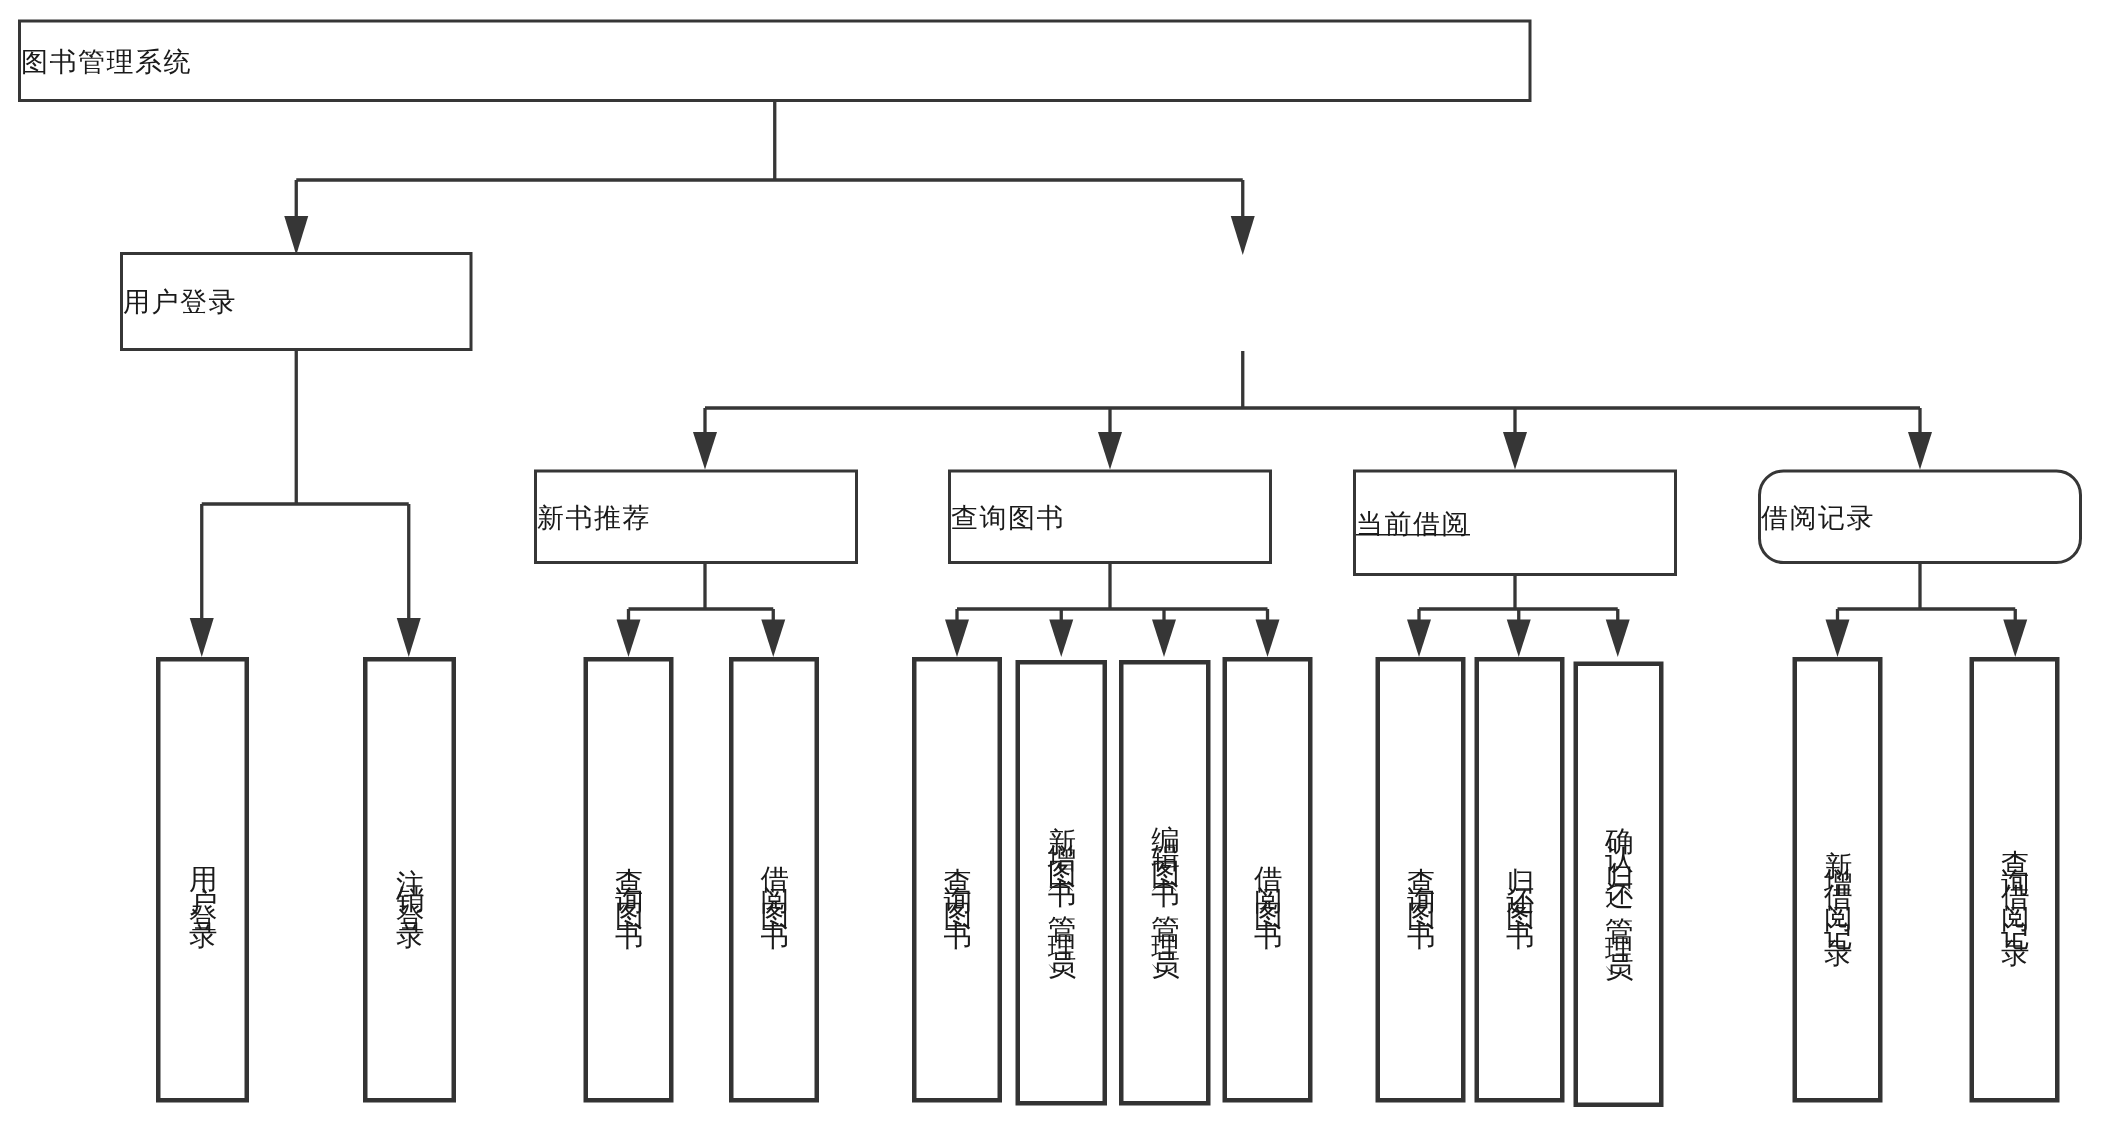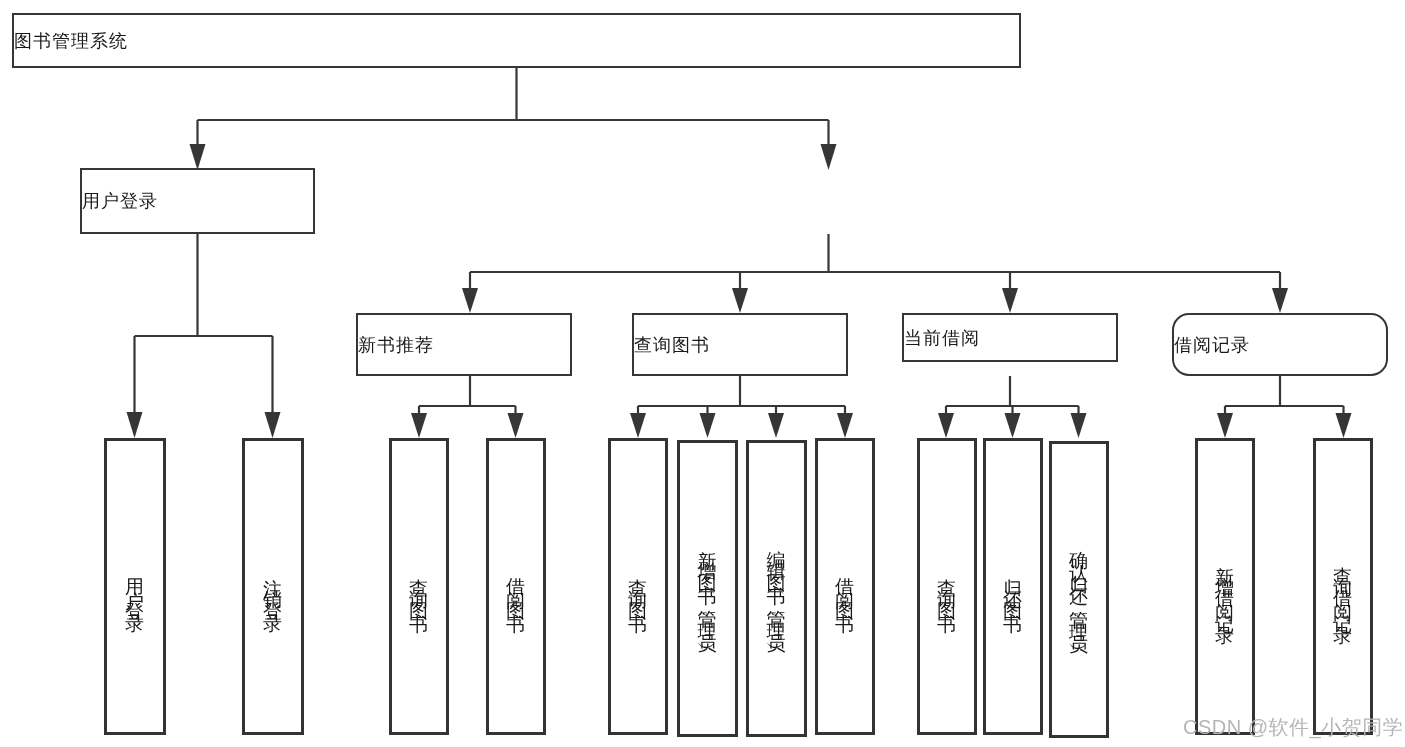--- a/index.html
+++ b/index.html
@@ -106,21 +106,21 @@
   <div class="hbox" style="left:80px;top:168px;width:235px;height:66px;">
     <span>用户登录</span>
   </div>
 
   <div class="hbox" style="left:356px;top:313px;width:216px;height:63px;">
     <span>新书推荐</span>
   </div>
   <div class="hbox" style="left:632px;top:313px;width:216px;height:63px;">
     <span>查询图书</span>
   </div>
-  <div class="hbox" style="left:902px;top:313px;width:216px;height:49px;">
+  <div class="hbox" style="left:902px;top:313px;width:216px;height:71px;text-decoration:underline;">
     <span>当前借阅</span>
   </div>
   <div class="hbox" style="left:1172px;top:313px;width:216px;height:63px;border-radius:17px;">
     <span>借阅记录</span>
   </div>
 
   <div class="vbox" style="left:104px;top:438px;width:62px;height:297px;">
     <span>用户登录</span>
   </div>
   <div class="vbox" style="left:242px;top:438px;width:62px;height:297px;">
@@ -157,15 +157,14 @@
     <span>确认归还（管理员）</span>
   </div>
 
   <div class="vbox" style="left:1195px;top:438px;width:60px;height:297px;">
     <span>新增借阅记录</span>
   </div>
   <div class="vbox" style="left:1313px;top:438px;width:60px;height:297px;">
     <span>查询借阅记录</span>
   </div>
 
-  <div class="watermark">CSDN @软件_小贺同学</div>
 
 </div>
 
 </body></html>

